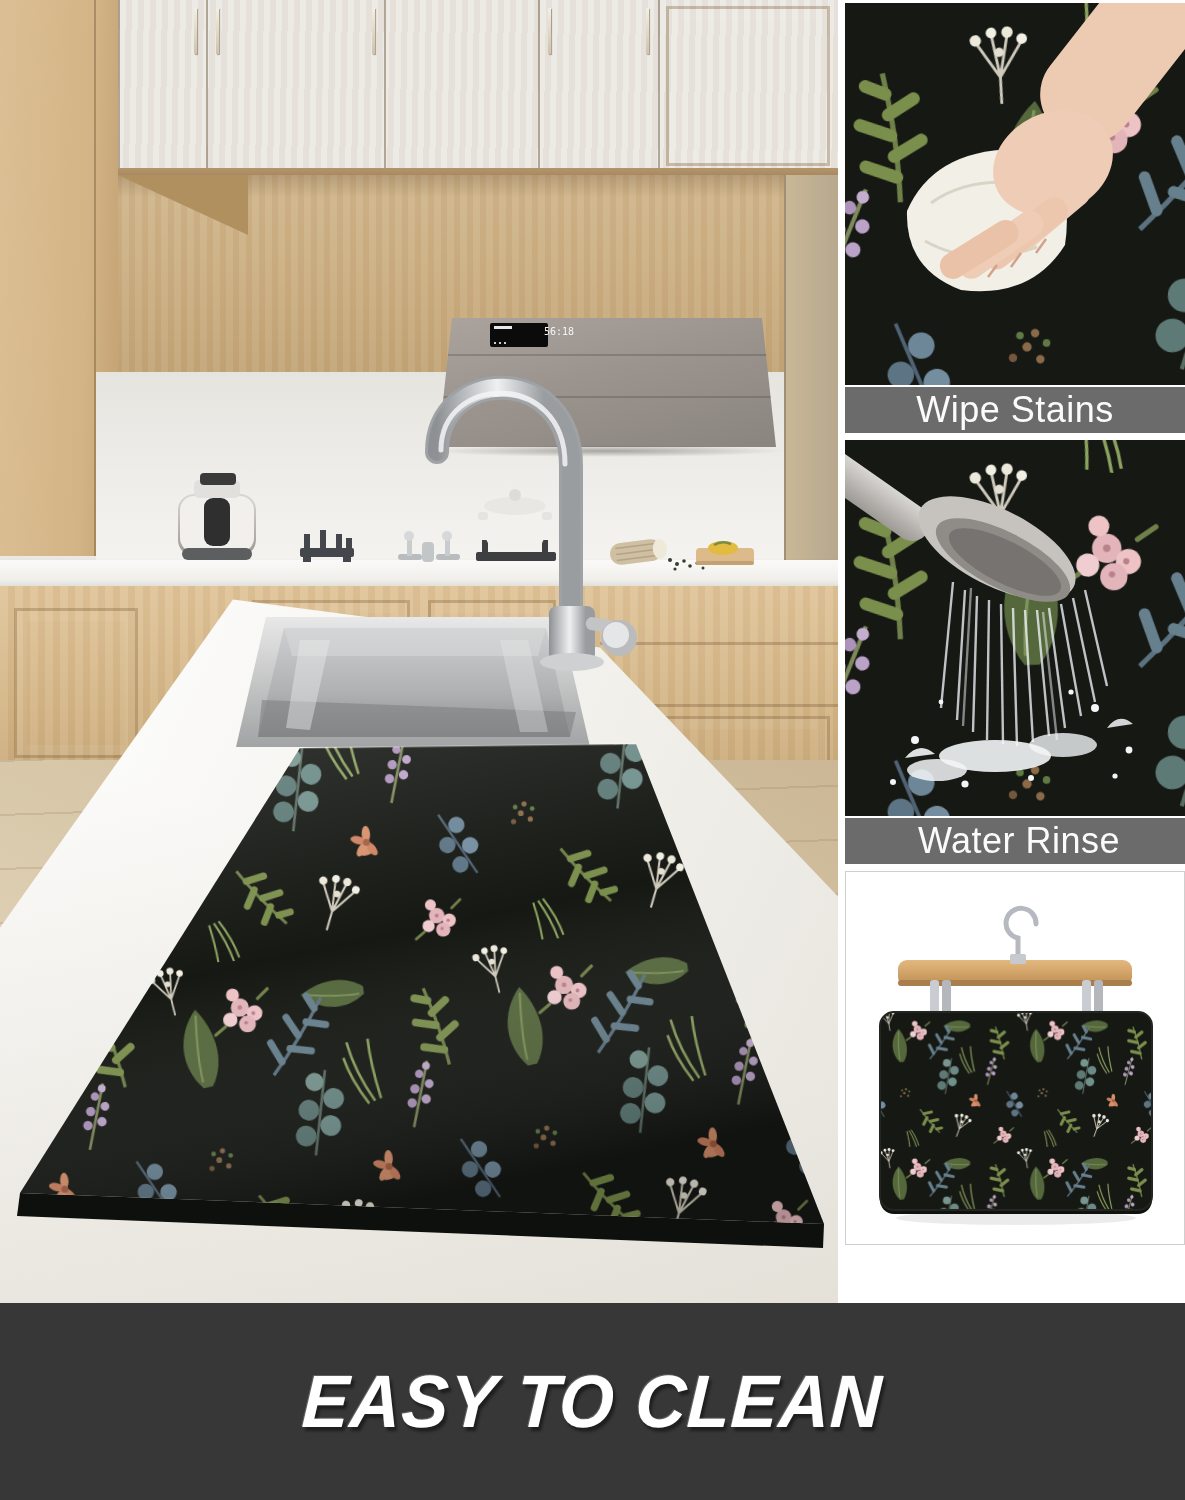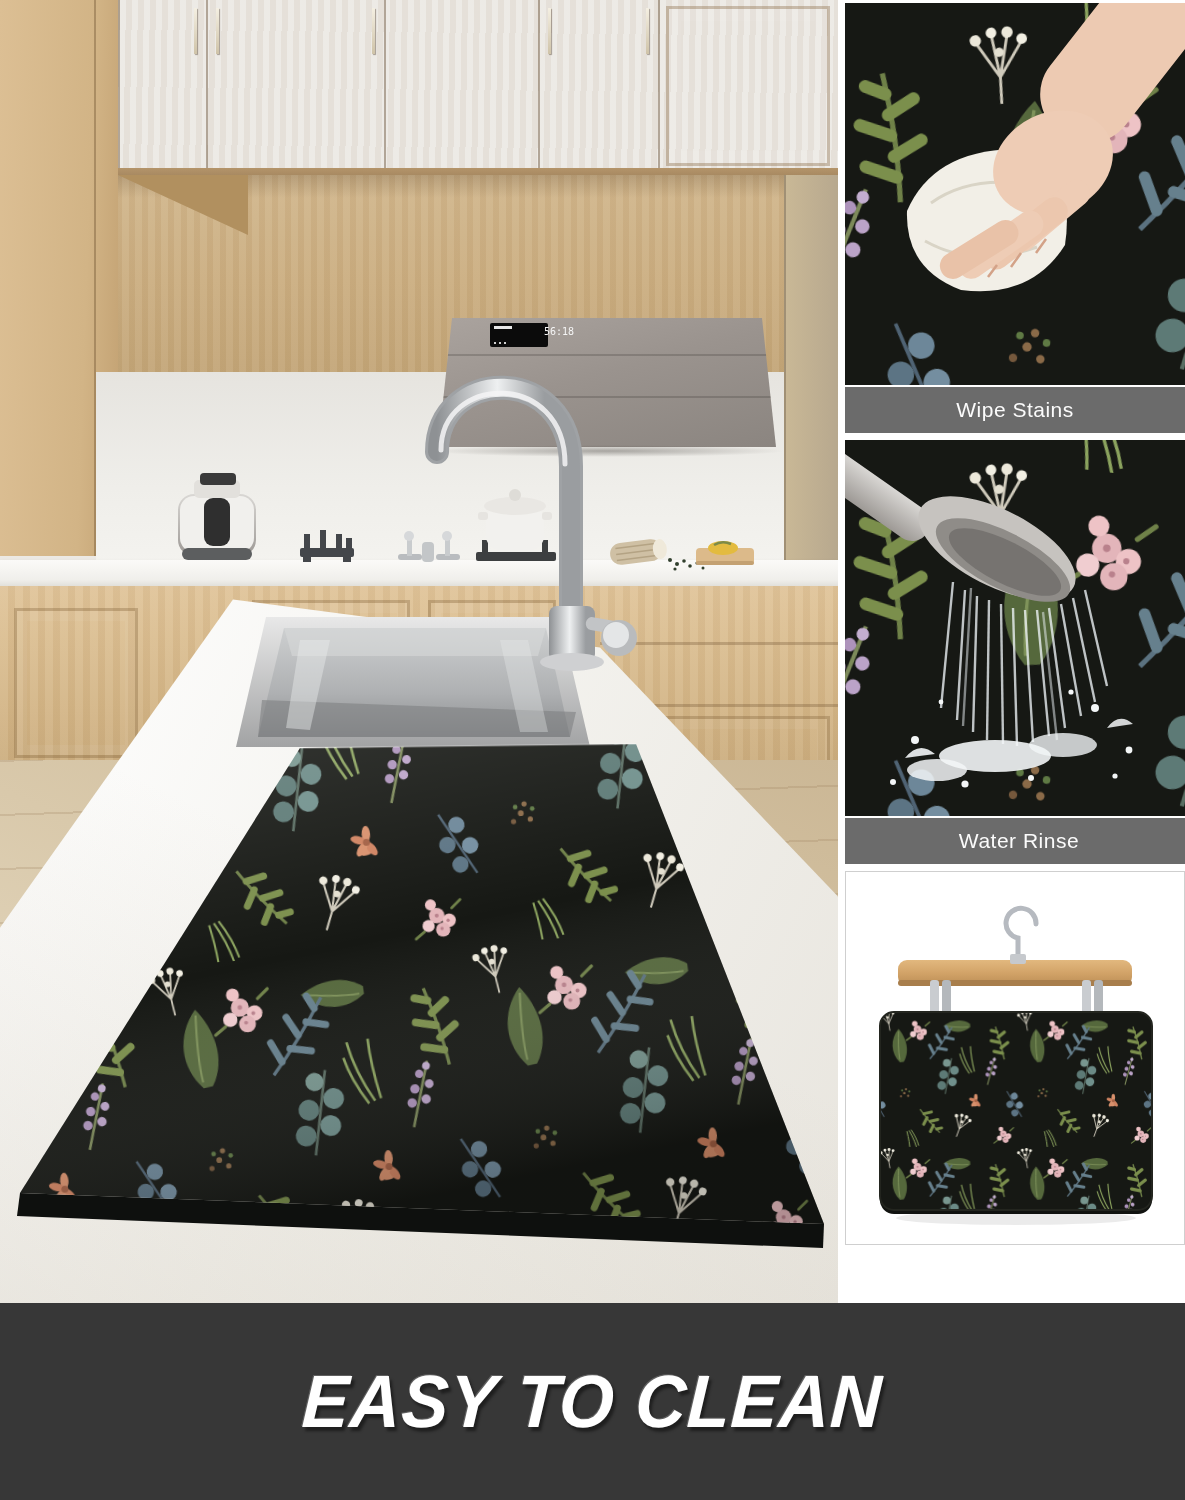--- a/index.html
+++ b/index.html
@@ -75,21 +75,21 @@
 
   
   .features{left:845px;top:0;width:340px;height:1303px;}
   .feature-photo{left:0;width:340px;overflow:hidden;background:#15171a;}
   .feature-photo svg{position:absolute;left:0;top:0;}
   .f1{top:3px;height:382px;}
   .f2{top:440px;height:376px;}
   .f3{top:871px;height:374px;background:#ffffff;border:1px solid #cfcfcf;}
   .feature-label{left:0;width:340px;background:var(--label-bg,#6b6b6b);
     display:flex;align-items:center;justify-content:center;
-    color:var(--label-text,#fbfbfb);font-size:21px;letter-spacing:.5px;}
+    color:var(--label-text,#fbfbfb);font-size:36px;letter-spacing:.5px;}
   .l1{top:387px;height:46px;}
   .l2{top:818px;height:46px;padding-left:8px;}
   .l3{top:1248px;height:41px;font-size:29px;}
 
   
   .banner{left:0;top:1303px;width:1185px;height:197px;background:var(--banner-bg,#373737);
     display:flex;align-items:center;justify-content:center;}
   .banner span{position:static;color:var(--banner-text,#ffffff);
     font-size:74px;font-weight:bold;font-style:italic;letter-spacing:1px;
     transform:scaleX(.95) skewX(-3deg);

